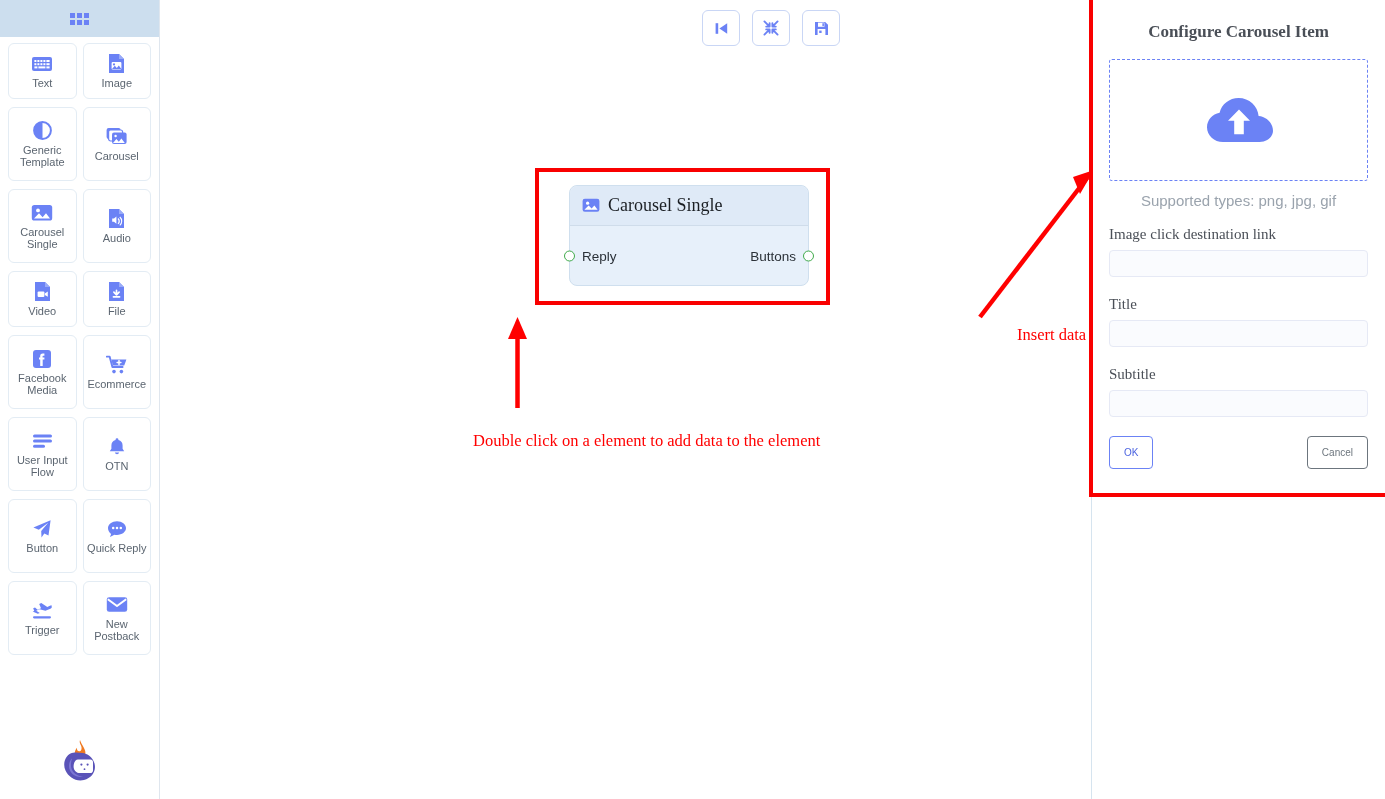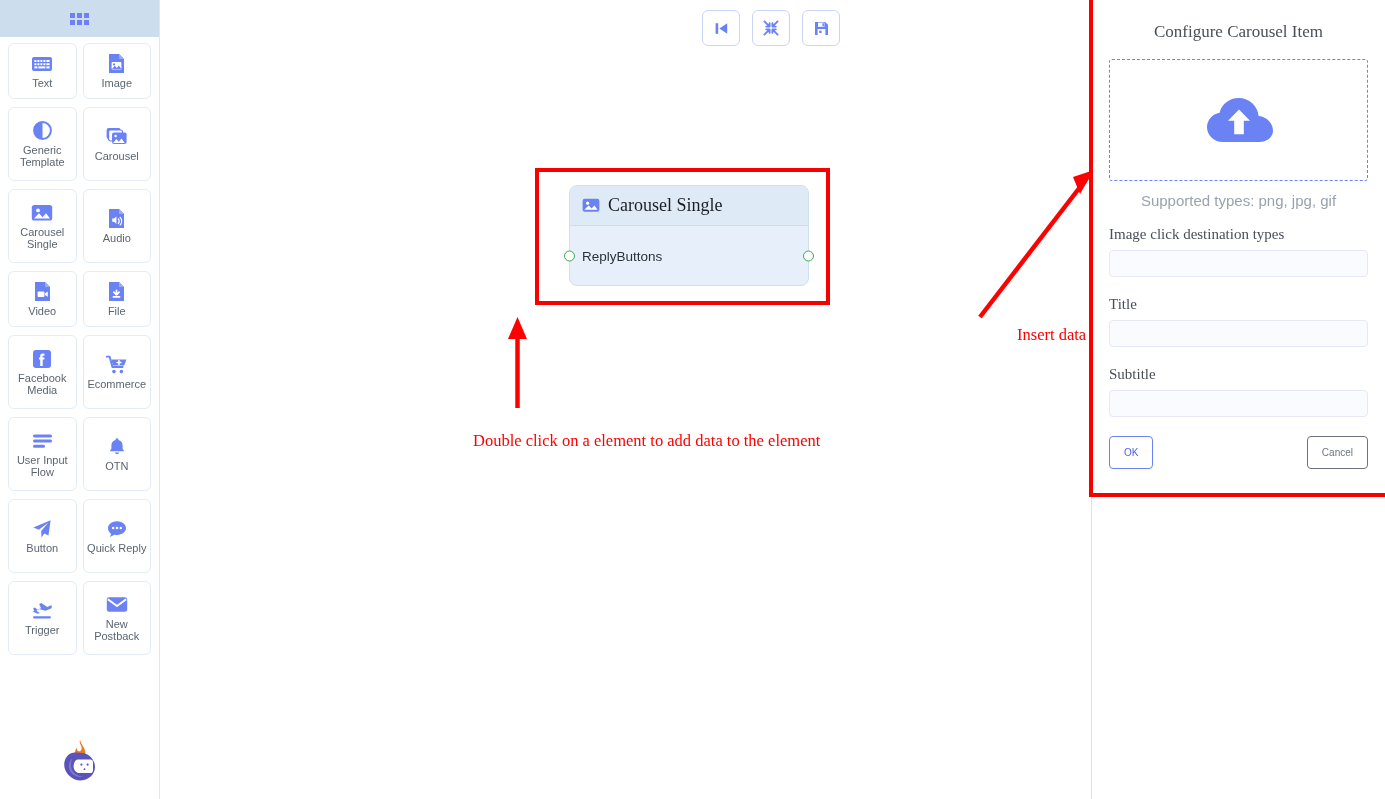--- a/index.html
+++ b/index.html
@@ -113,21 +113,21 @@
   }
   #node-card-header .node-icon { color:#6b82f5; line-height:0; display:flex; }
   #node-title {
     font-family: "Liberation Serif", serif;
     font-size: 18px; color: #1b1f24;
     white-space: nowrap;
   }
   #node-body {
     position: relative;
     height: 60px;
-    display: flex; align-items: center; justify-content: flex-start;
+    display: flex; align-items: center; justify-content: space-between;
     padding: 0 12px;
   }
   .port-label {
     font-size: 13.5px; color: #2b3138;
     font-family: "Liberation Sans", sans-serif;
   }
   .port-dot {
     position: absolute; top: 50%;
     width: 11px; height: 11px; border-radius: 50%;
     background: #ffffff; border: 1.6px solid #3faa4a;
@@ -161,21 +161,21 @@
     width: 300px; height: 497px;
     border: 4px solid #f90000;
     border-top: none;
     pointer-events: none;
   }
   #panel-inner { padding: 0 17px; }
   #panel-title {
     font-family: "Liberation Serif", serif;
     font-size: 17px; color: #4a4f57;
     text-align: center;
-    padding-top: 22px; padding-bottom: 17px;
+    padding-top: 22px; padding-bottom: 17px; font-weight: bold;
   }
   #dropzone {
     height: 122px;
     border: 1.6px dashed #6b82f5;
     border-radius: 3px;
     display: flex; align-items: center; justify-content: center;
     cursor: pointer;
     background: #fff;
   }
   #dropzone .cloud { color: #6b82f5; line-height: 0; }
@@ -527,21 +527,21 @@
           <svg width="72" height="52" viewBox="0 0 72 52">
             <path d="M20 48c-8.8 0-16-6.6-16-14.8 0-7.2 5.4-13.2 12.6-14.5C18.6 10.2 26.4 4 35.6 4c10.6 0 19.3 8 20 18.1 8 .7 14.4 7.2 14.4 14.9C70 42.5 64.2 48 56.6 48z" fill="#6b82f5"></path>
             <path d="M36 15.6l11 11.2h-6.2v13.4h-9.6V26.8H25z" fill="#ffffff"></path>
           </svg>
         </span>
       </div>
 
       <div id="supported-types">Supported types: png, jpg, gif</div>
 
       <div class="field-group">
-        <div class="field-label">Image click destination types</div>
+        <div class="field-label">Image click destination link</div>
         <input class="field-input" type="text" value="" style="">
       </div>
 
       <div class="field-group">
         <div class="field-label">Title</div>
         <input class="field-input" type="text" value="" style="">
       </div>
 
       <div class="field-group">
         <div class="field-label">Subtitle</div>

